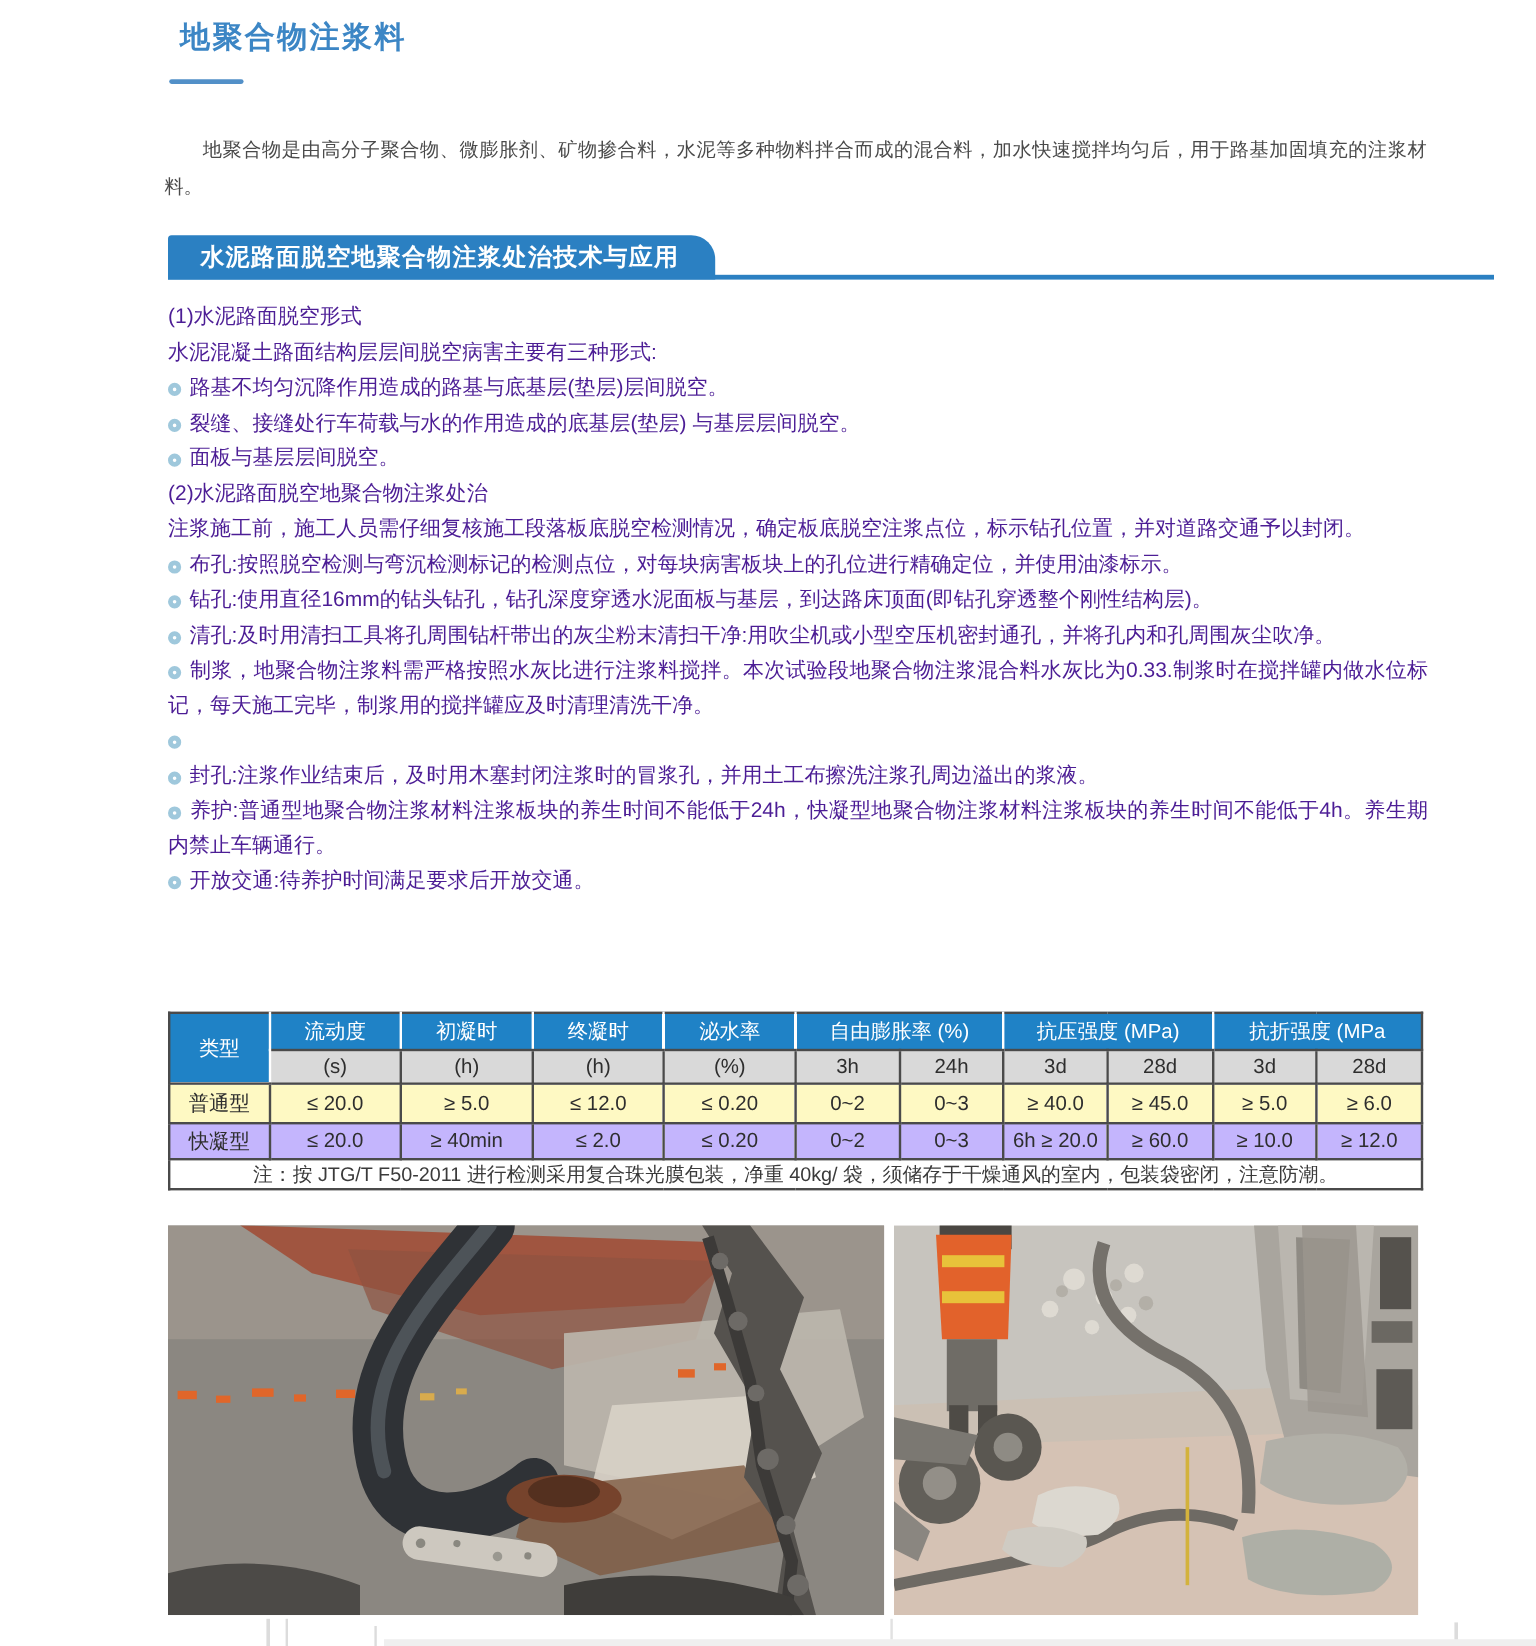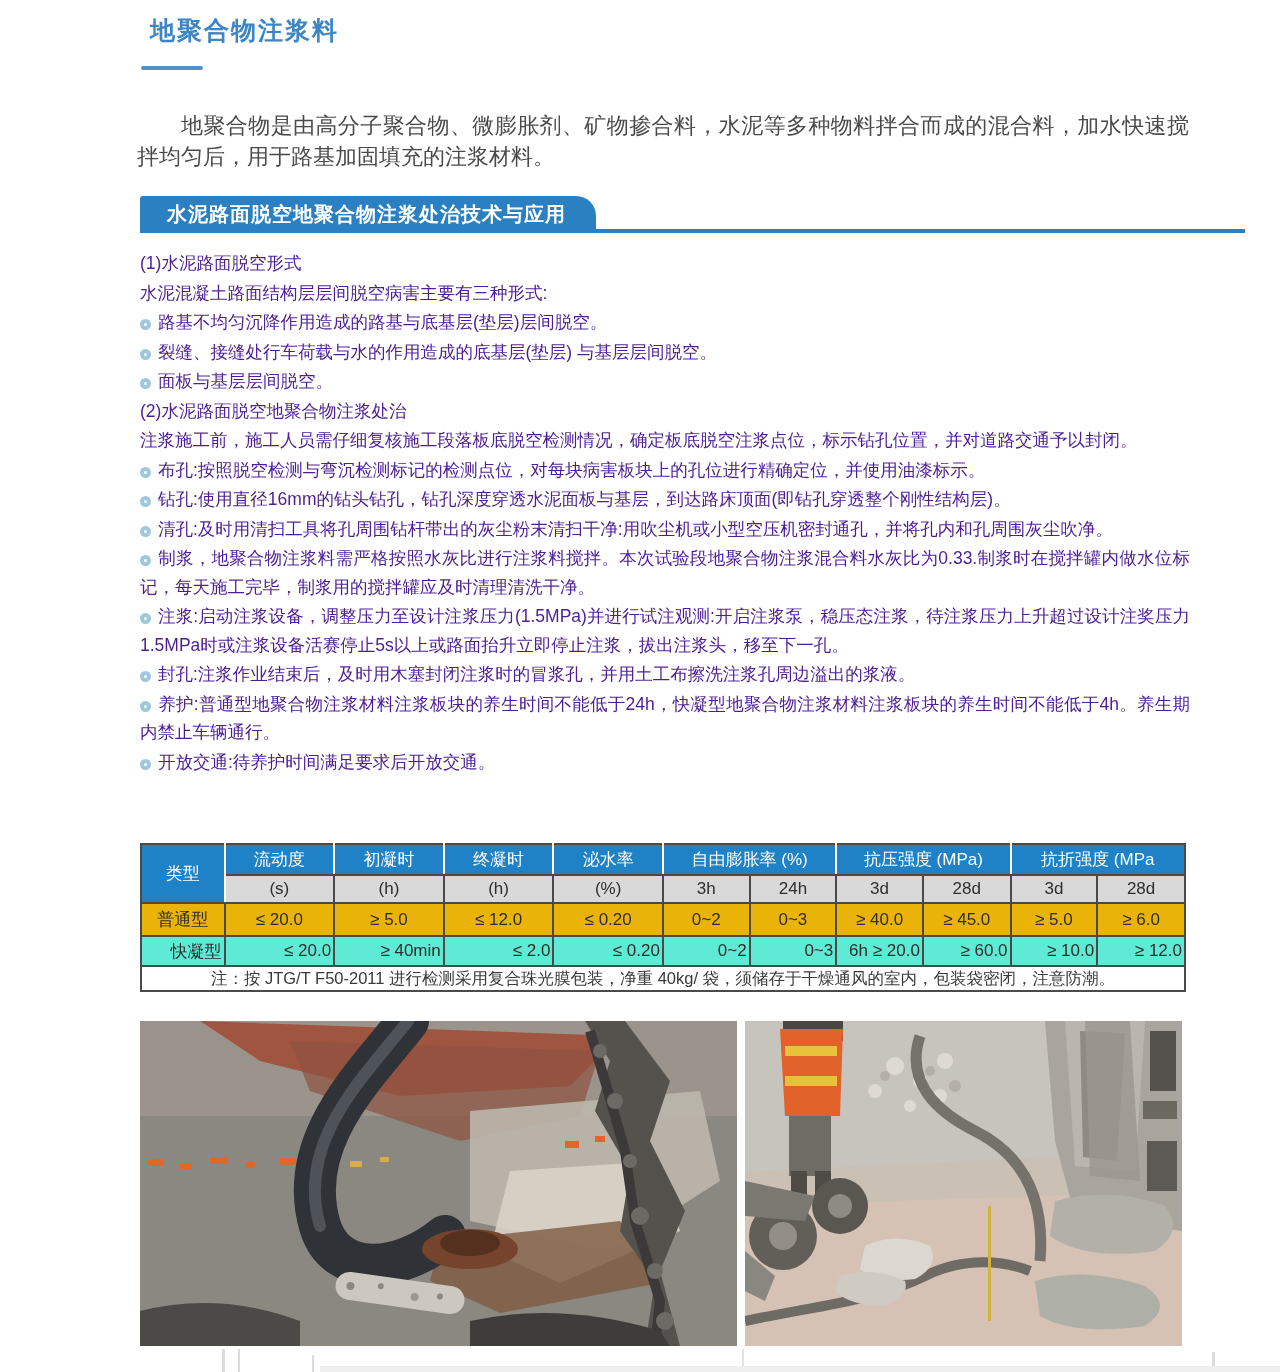--- a/index.html
+++ b/index.html
@@ -17,21 +17,21 @@
     font-size:25px; font-weight:bold; color:#3c86c5; letter-spacing:2px;
   }
   .title-dash {
     position:absolute; left:141px; top:66px;
     width:62px; height:4px; background:#5290c8; border-radius:2px;
   }
 
   
   .intro {
     position:absolute; left:137px; top:110px; width:1052px;
-    font-size:22px; color:#4a4a4a; line-height:31px;
+    font-size:16px; color:#4a4a4a; line-height:31px;
     text-indent:2em; text-align:justify;
   }
 
   
   .banner { position:absolute; left:140px; width:1105px; height:37px; }
   .banner .bar {
     position:absolute; left:0; top:0; height:37px;
     background:#2b80c2;
     border-radius:3px 20px 0 0;
     display:flex; align-items:center;
@@ -73,22 +73,22 @@
     border-left:2px solid #ffffff; border-right:2px solid #ffffff;
     border-top:2px solid #4a4a4a;
   }
   .spec-table tr.hrow1 th:first-child { border-left:2px solid #4a4a4a; }
   .spec-table tr.hrow1 th:last-child  { border-right:2px solid #4a4a4a; }
   .spec-table th.corner {
     background:#1f82c6; color:#ffffff;
     border:2px solid #4a4a4a; border-right:2px solid #ffffff;
   }
   .spec-table tr.hrow2 td { background:#d9d9d9; height:28px; }
-  .spec-table tr.row-normal td { background:#eab308; height:33px; }
-  .spec-table tr.row-fast td { background:#5eead4; height:30px;text-align:right; }
+  .spec-table tr.row-normal td { background:#fef9c3; height:33px; }
+  .spec-table tr.row-fast td { background:#c4b5fd; height:30px; }
   .spec-table tr.note-row td {
     background:#ffffff; height:25px; font-size:16.5px; color:#3a3a3a;
   }
 
   
   .photo { position:absolute; top:1021px; height:325px; overflow:hidden; }
   .photo svg { display:block; width:100%; height:100%; }
   .photo-left  { left:140px; width:597px; }
   .photo-right { left:745px; width:437px; }
 
@@ -121,21 +121,21 @@
     <p><span>水泥混凝土路面结构层层间脱空病害主要有三种形式:</span></p>
     <p><span class="ring"></span><span>路基不均匀沉降作用造成的路基与底基层(垫层)层间脱空。</span></p>
     <p><span class="ring"></span><span>裂缝、接缝处行车荷载与水的作用造成的底基层(垫层) 与基层层间脱空。</span></p>
     <p><span class="ring"></span><span>面板与基层层间脱空。</span></p>
     <p><span>(2)水泥路面脱空地聚合物注浆处治</span></p>
     <p><span>注浆施工前，施工人员需仔细复核施工段落板底脱空检测情况，确定板底脱空注浆点位，标示钻孔位置，并对道路交通予以封闭。</span></p>
     <p><span class="ring"></span><span>布孔:按照脱空检测与弯沉检测标记的检测点位，对每块病害板块上的孔位进行精确定位，并使用油漆标示。</span></p>
     <p><span class="ring"></span><span>钻孔:使用直径16mm的钻头钻孔，钻孔深度穿透水泥面板与基层，到达路床顶面(即钻孔穿透整个刚性结构层)。</span></p>
     <p><span class="ring"></span><span>清孔:及时用清扫工具将孔周围钻杆带出的灰尘粉末清扫干净:用吹尘机或小型空压机密封通孔，并将孔内和孔周围灰尘吹净。</span></p>
     <p><span class="ring"></span><span>制浆，地聚合物注浆料需严格按照水灰比进行注浆料搅拌。本次试验段地聚合物注浆混合料水灰比为0.33.制浆时在搅拌罐内做水位标记，每天施工完毕，制浆用的搅拌罐应及时清理清洗干净。</span></p>
-    <p><span class="ring"></span><span>注浆:启动注浆设备，调整压力至设计注浆压力(1.5MPa)并进行试注观测:开启注浆泵，稳压态注浆，待注浆压力上升超过设计注奖压力1.5MPa时或注浆设备活赛停止5s以上或路面抬升立即停止注浆，拔出注浆头，移至下一孔。</span></p>
+    <p><span class="ring"></span></p>
     <p><span class="ring"></span><span>封孔:注浆作业结束后，及时用木塞封闭注浆时的冒浆孔，并用土工布擦洗注浆孔周边溢出的浆液。</span></p>
     <p><span class="ring"></span><span>养护:普通型地聚合物注浆材料注浆板块的养生时间不能低于24h，快凝型地聚合物注浆材料注浆板块的养生时间不能低于4h。养生期内禁止车辆通行。</span></p>
     <p><span class="ring"></span><span>开放交通:待养护时间满足要求后开放交通。</span></p>
   </div>
 
 
   <table class="spec-table">
     <colgroup>
       <col style="width:8.0%">
         <col style="width:10.5%">

